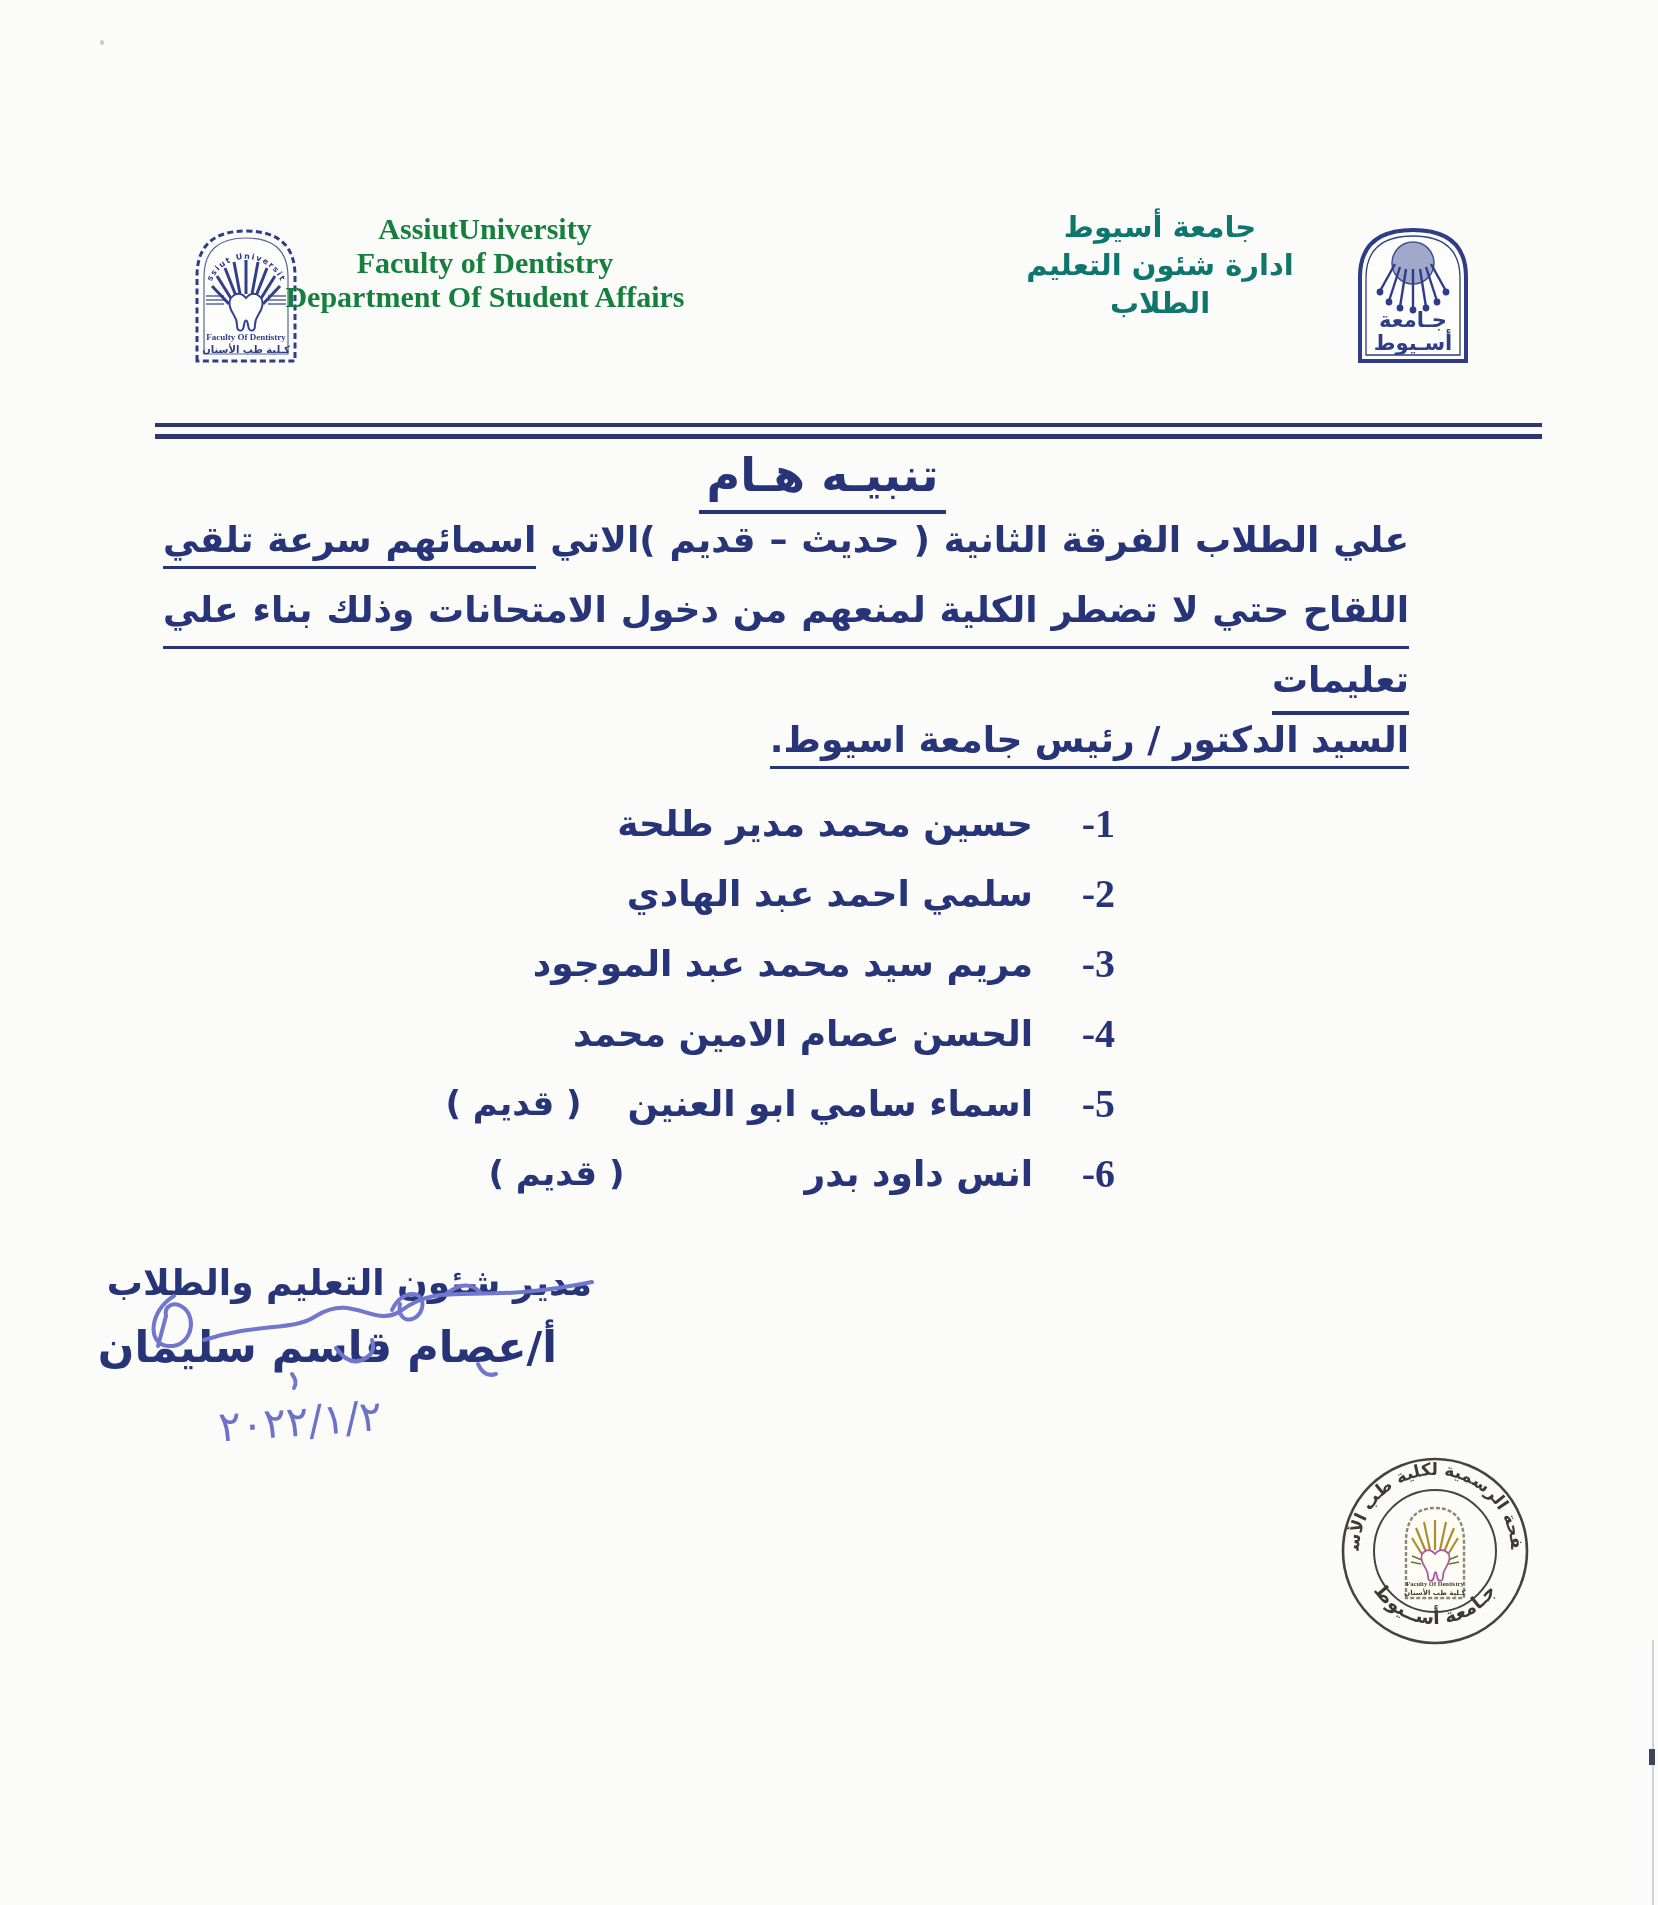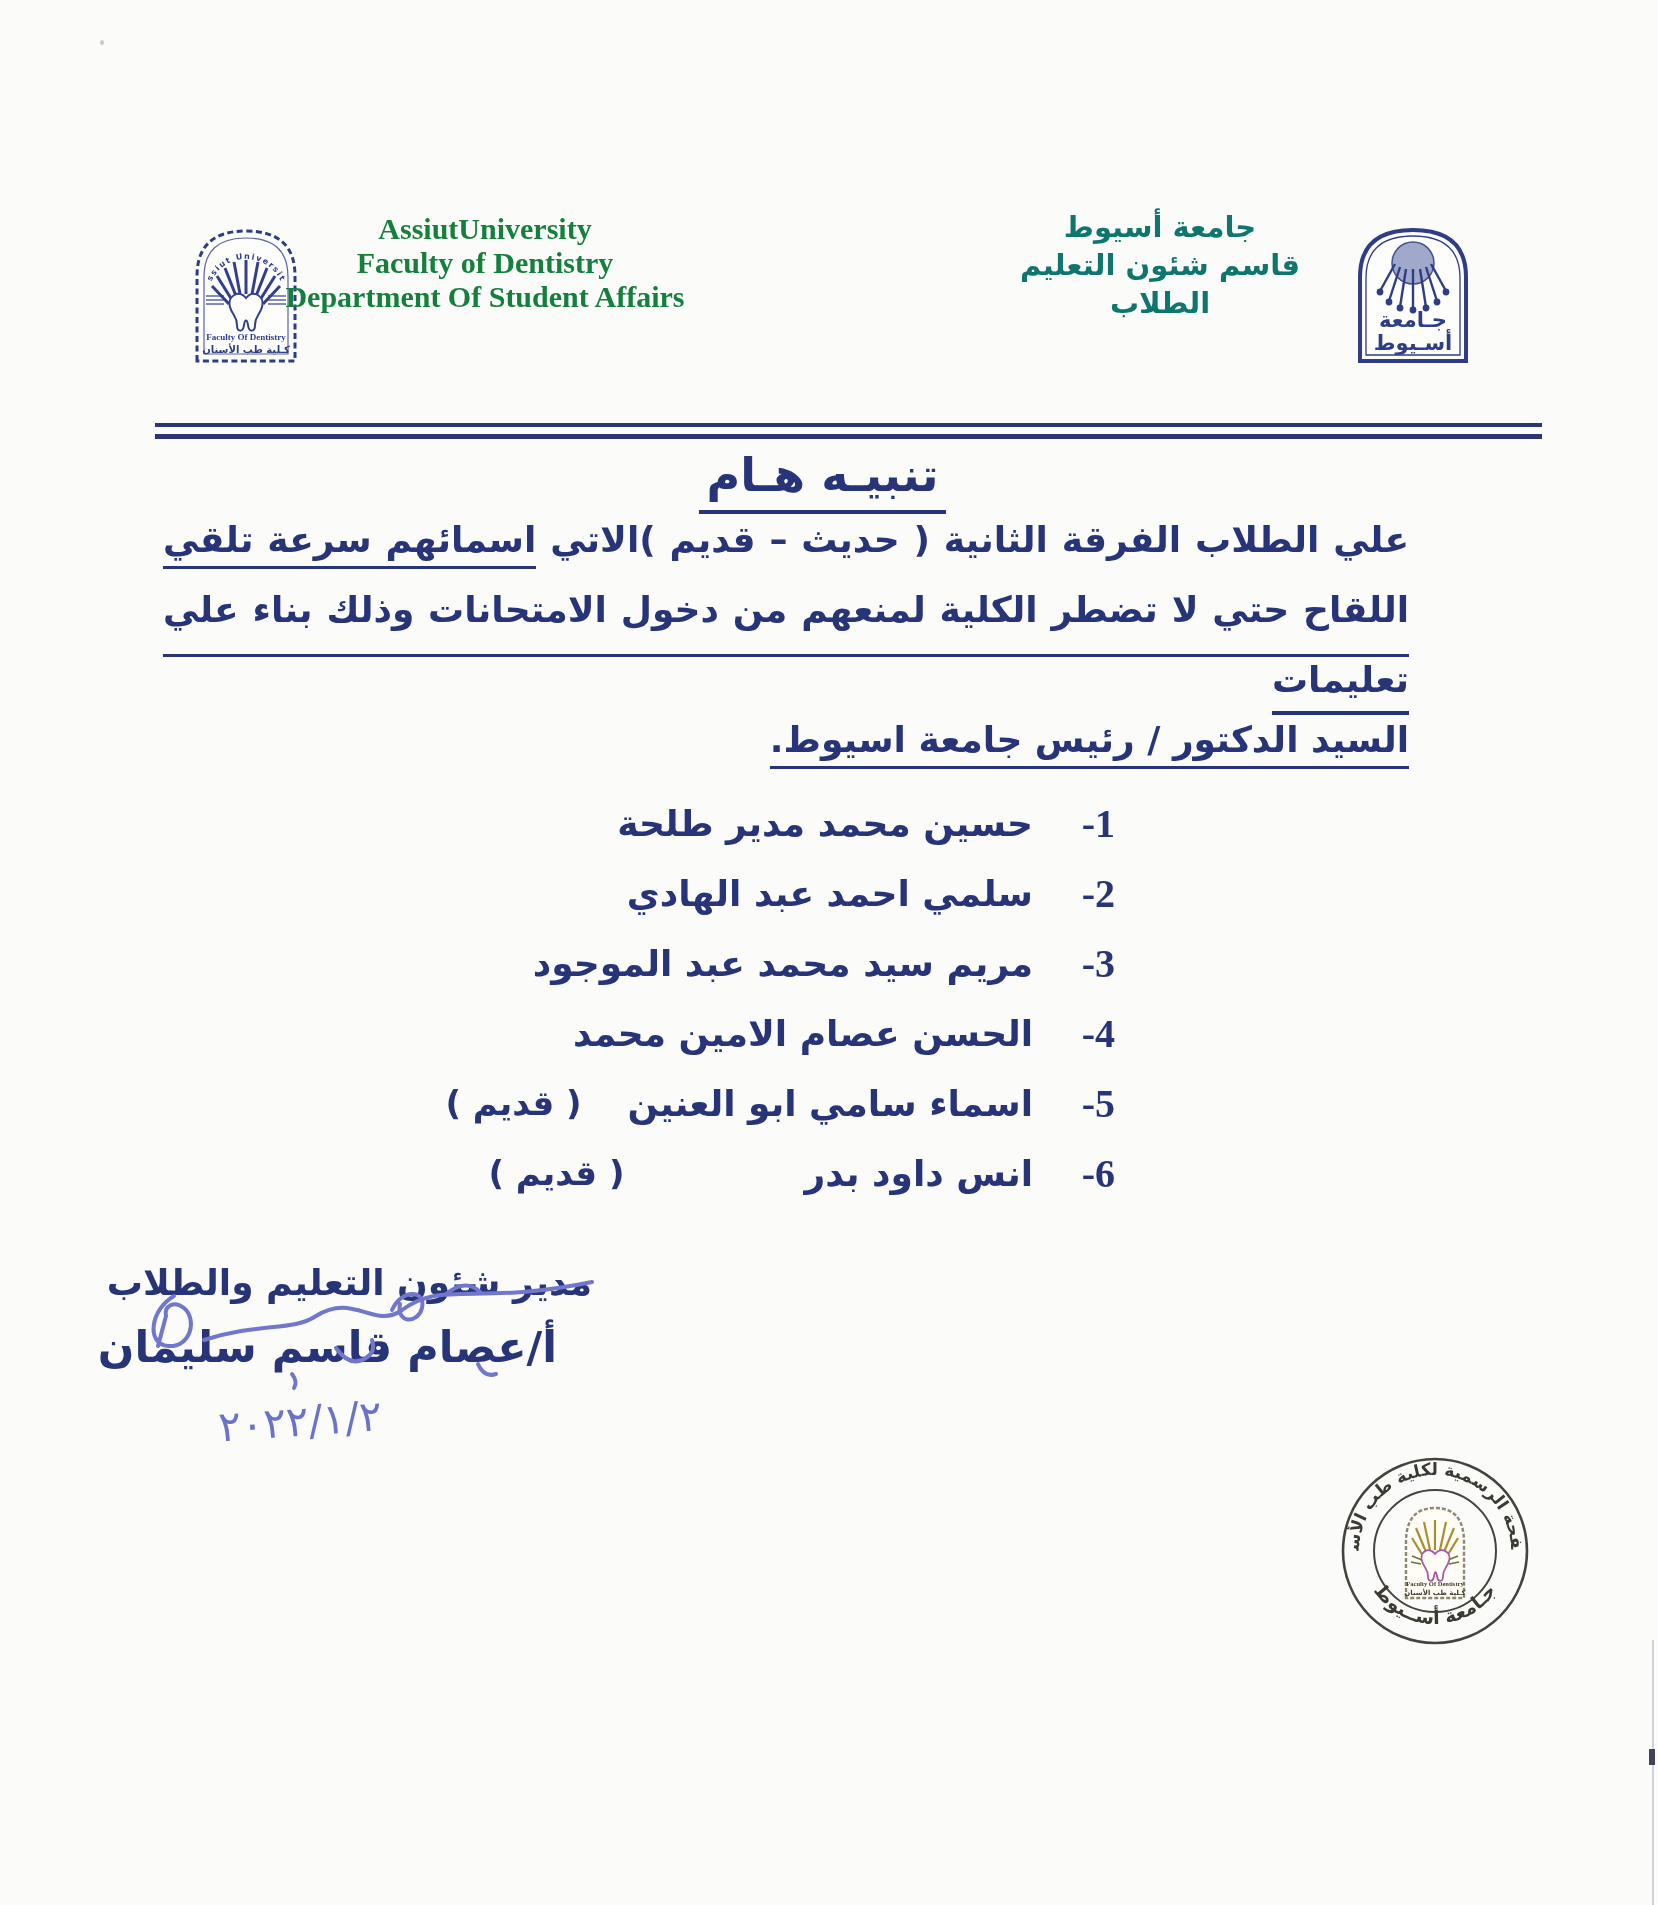--- a/index.html
+++ b/index.html
@@ -18,21 +18,21 @@
   .sep{left:155px;width:1387px;background:#2b3672;}
   .sep1{top:423px;height:4px;}
   .sep2{top:434px;height:5px;}
   
   .title-row{left:200px;top:448px;width:1245px;text-align:center;direction:rtl;}
   .title-row span{font-size:46px;font-weight:bold;border-bottom:4px solid #273578;padding:0 8px 8px 8px;}
   .bodyline{left:163px;width:1246px;direction:rtl;font-weight:bold;font-size:36px;line-height:52px;}
   .just{text-align:justify;text-align-last:justify;}
   .pA{top:514px;}
   .pA .u{border-bottom:3px solid #273578;padding-bottom:6px;}
-  .pB{top:584px;border-bottom:3px solid #273578;padding-bottom:18px;}
+  .pB{top:584px;border-bottom:3px solid #273578;padding-bottom:10px;}
   .pC{top:654px;text-align:right;}
   .pC span{border-bottom:4px solid #273578;padding-bottom:11px;}
   .pD{top:714px;text-align:right;}
   .pD span{border-bottom:3px solid #273578;padding-bottom:6px;}
   
   .students{left:163px;top:788px;width:952px;direction:rtl;}
   .srow{display:flex;direction:rtl;align-items:center;height:70px;font-weight:bold;font-size:36px;}
   .srow .num{width:50px;font-family:"Liberation Serif",serif;font-size:40px;flex:none;}
   .srow .name{margin-right:32px;}
   .srow .note{font-size:34px;}
@@ -87,21 +87,21 @@
   </svg>
 
   <div class="abs eng-block">
     <div>AssiutUniversity</div>
     <div>Faculty of Dentistry</div>
     <div>Department Of Student Affairs</div>
   </div>
 
   <div class="abs ar-block">
     <div>جامعة أسيوط</div>
-    <div>قاسم شئون التعليم  الطلاب</div>
+    <div>ادارة شئون التعليم  الطلاب</div>
   </div>
 
   <svg class="abs" style="left:1354px;top:221px" width="118" height="145" viewBox="0 0 118 145">
     <path d="M6,140 V56 Q6,9 59,9 Q112,9 112,56 V140 Z" fill="#fdfdfb" stroke="#2e3d86" stroke-width="4"></path>
     <path d="M12,134 V57 Q12,15 59,15 Q106,15 106,57 V134 Z" fill="none" stroke="#2e3d86" stroke-width="1.3"></path>
     <circle cx="59" cy="42" r="21" fill="#98a0c6" stroke="#2e3d86" stroke-width="1.5" opacity="0.9"></circle>
     <g stroke="#2e3d86" stroke-width="2.4" fill="#2e3d86">
       <line x1="59" y1="48" x2="59" y2="88"></line>
         <circle cx="59" cy="89" r="2.2"></circle>
       <line x1="52" y1="48" x2="46" y2="86"></line>

